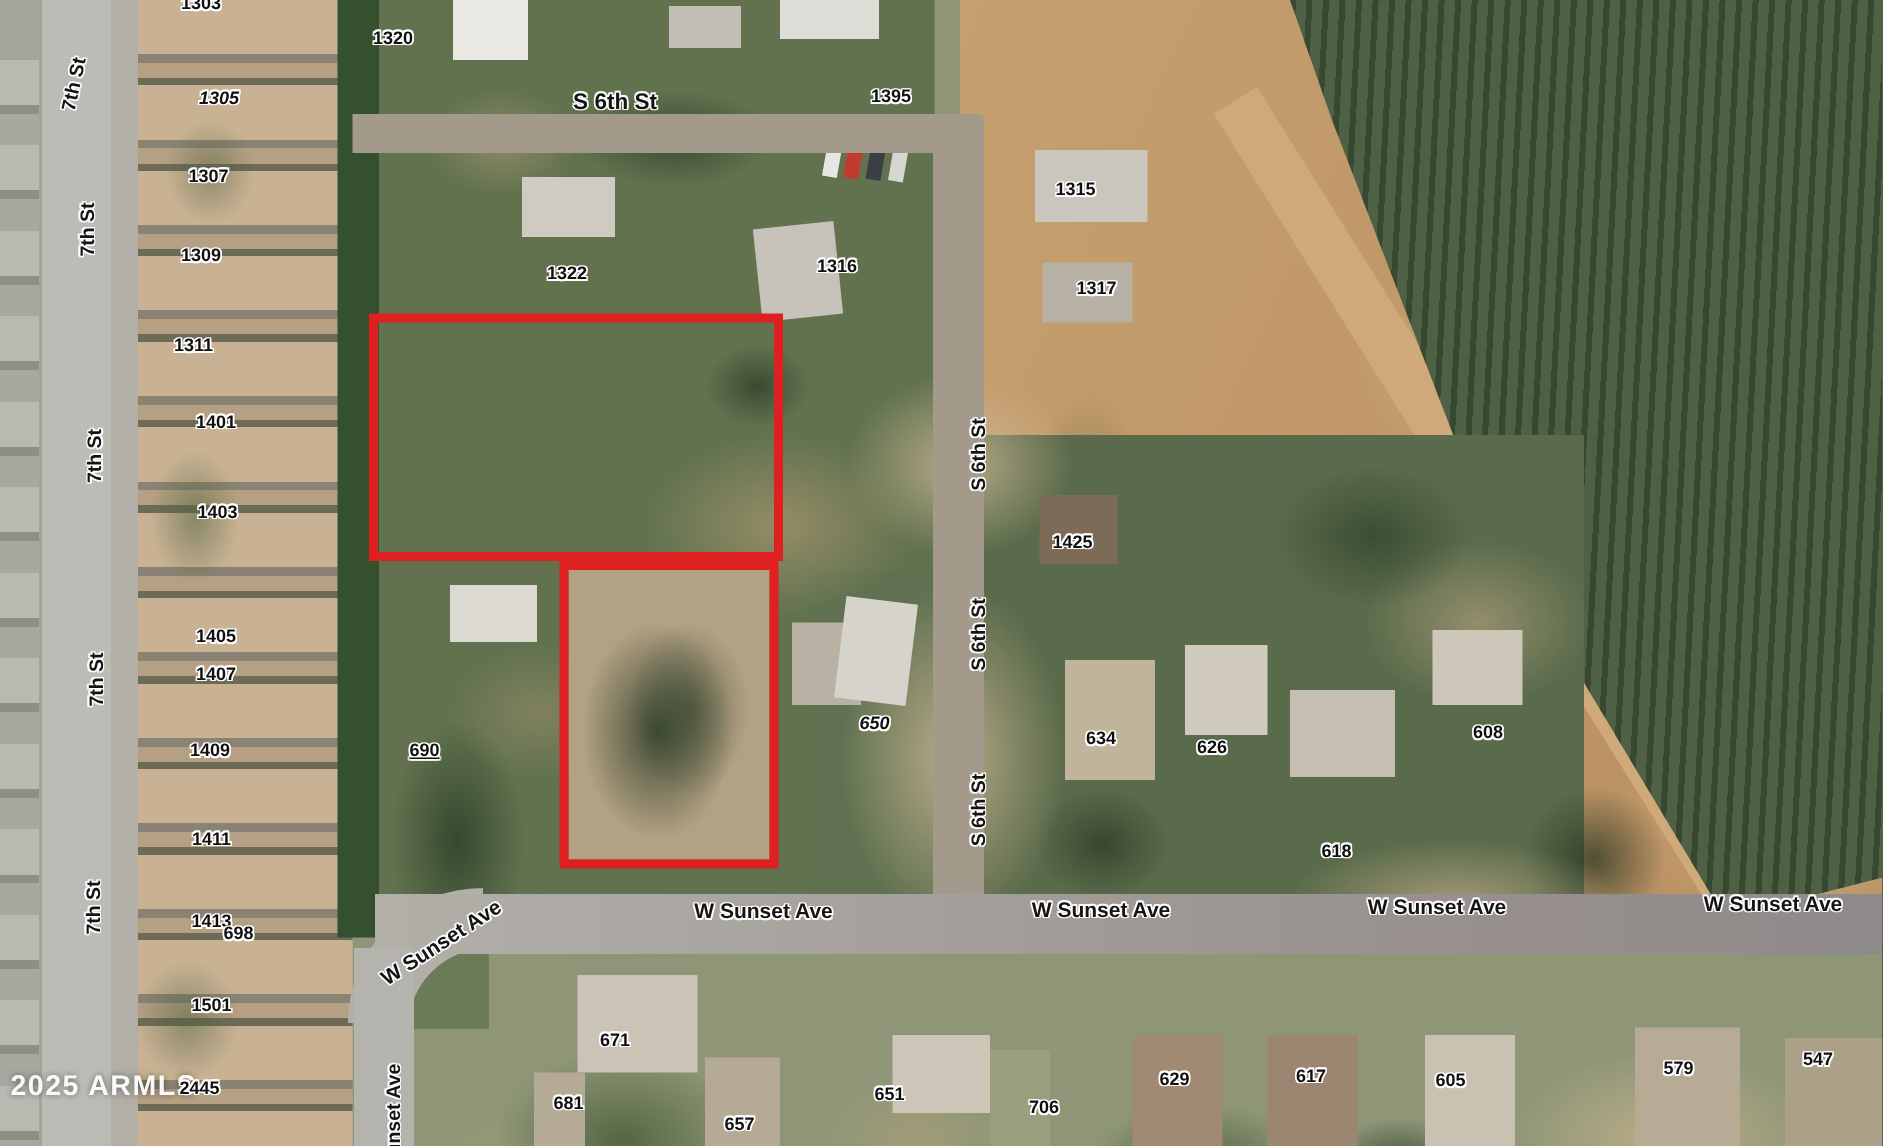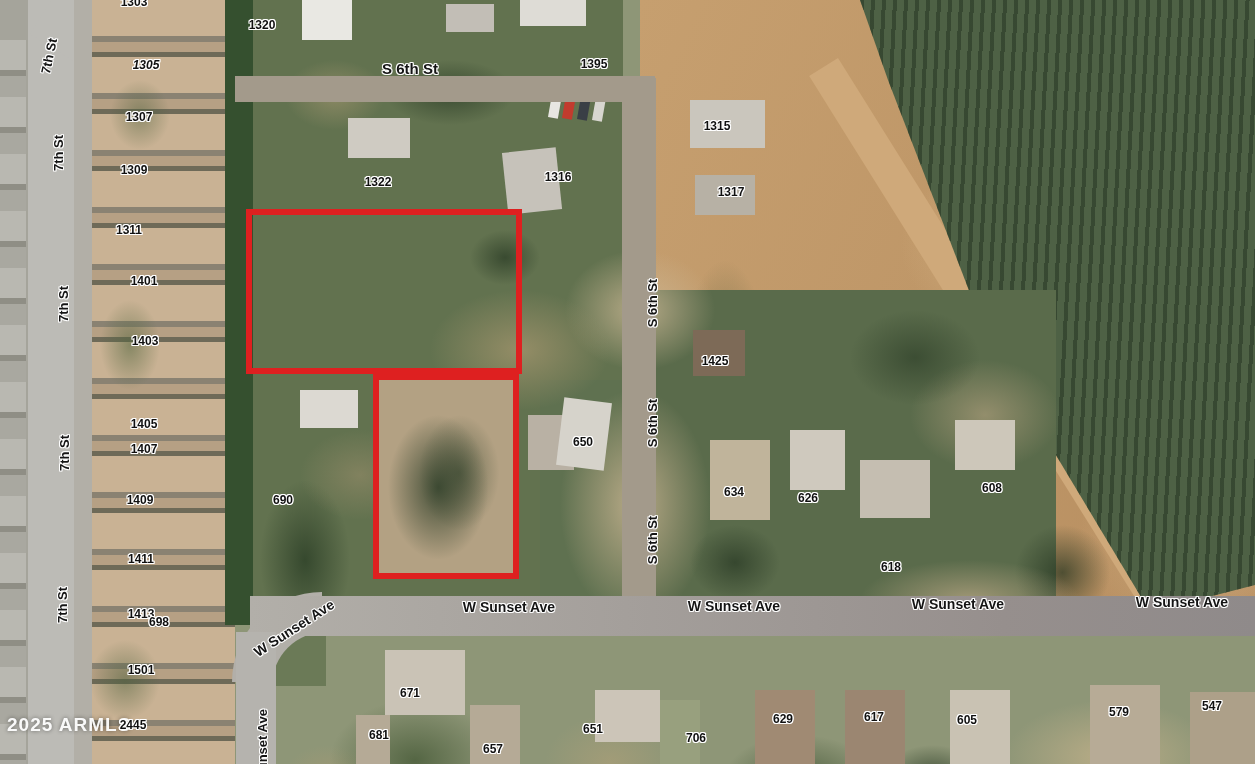--- a/index.html
+++ b/index.html
@@ -180,22 +180,22 @@
       <div class="parcel-label" style="left: 145px; top: 341px; z-index: 6; transform: translate(-50%, -50%);">1403</div>
       <div class="parcel-label" style="left: 144px; top: 396px; z-index: 6; transform: translate(-50%, -50%); margin-top: 28px;">1405</div>
       <div class="parcel-label" style="left: 144px; top: 449px; z-index: 6; transform: translate(-50%, -50%);">1407</div>
       <div class="parcel-label" style="left: 140px; top: 500px; z-index: 6; transform: translate(-50%, -50%);">1409</div>
       <div class="parcel-label" style="left: 141px; top: 559px; z-index: 6; transform: translate(-50%, -50%);">1411</div>
       <div class="parcel-label" style="left: 141px; top: 614px; z-index: 6; transform: translate(-50%, -50%);">1413</div>
       <div class="parcel-label" style="left: 159px; top: 622px; z-index: 6; transform: translate(-50%, -50%);">698</div>
       <div class="parcel-label" style="left: 141px; top: 670px; z-index: 6; transform: translate(-50%, -50%);">1501</div>
       <div class="parcel-label" style="left: 133px; top: 725px; z-index: 6; transform: translate(-50%, -50%);">2445</div>
       <div class="parcel-label" style="left: 715px; top: 361px; z-index: 6; transform: translate(-50%, -50%);">1425</div>
-      <div class="parcel-label" style="left: 583px; top: 442px; z-index: 6; transform: translate(-50%, -50%);">650</div>
-      <div class="parcel-label" style="left: 283px; top: 500px; z-index: 6; transform: translate(-50%, -50%);">690</div>
+      <div class="parcel-label" style="left: 583px; top: 482px; z-index: 6; transform: translate(-50%, -50%); font-style: italic;">650</div>
+      <div class="parcel-label" style="left: 283px; top: 500px; z-index: 6; transform: translate(-50%, -50%); text-decoration: underline;">690</div>
       <div class="parcel-label" style="left: 734px; top: 492px; z-index: 6; transform: translate(-50%, -50%);">634</div>
       <div class="parcel-label" style="left: 808px; top: 498px; z-index: 6; transform: translate(-50%, -50%);">626</div>
       <div class="parcel-label" style="left: 891px; top: 519px; z-index: 6; transform: translate(-50%, -50%); margin-top: 48px;">618</div>
       <div class="parcel-label" style="left: 992px; top: 488px; z-index: 6; transform: translate(-50%, -50%);">608</div>
       <div class="parcel-label" style="left: 410px; top: 693px; z-index: 6; transform: translate(-50%, -50%);">671</div>
       <div class="parcel-label" style="left: 379px; top: 735px; z-index: 6; transform: translate(-50%, -50%);">681</div>
       <div class="parcel-label" style="left: 493px; top: 749px; z-index: 6; transform: translate(-50%, -50%);">657</div>
       <div class="parcel-label" style="left: 593px; top: 729px; z-index: 6; transform: translate(-50%, -50%);">651</div>
       <div class="parcel-label" style="left: 696px; top: 738px; z-index: 6; transform: translate(-50%, -50%);">706</div>
       <div class="parcel-label" style="left: 783px; top: 719px; z-index: 6; transform: translate(-50%, -50%);">629</div>

